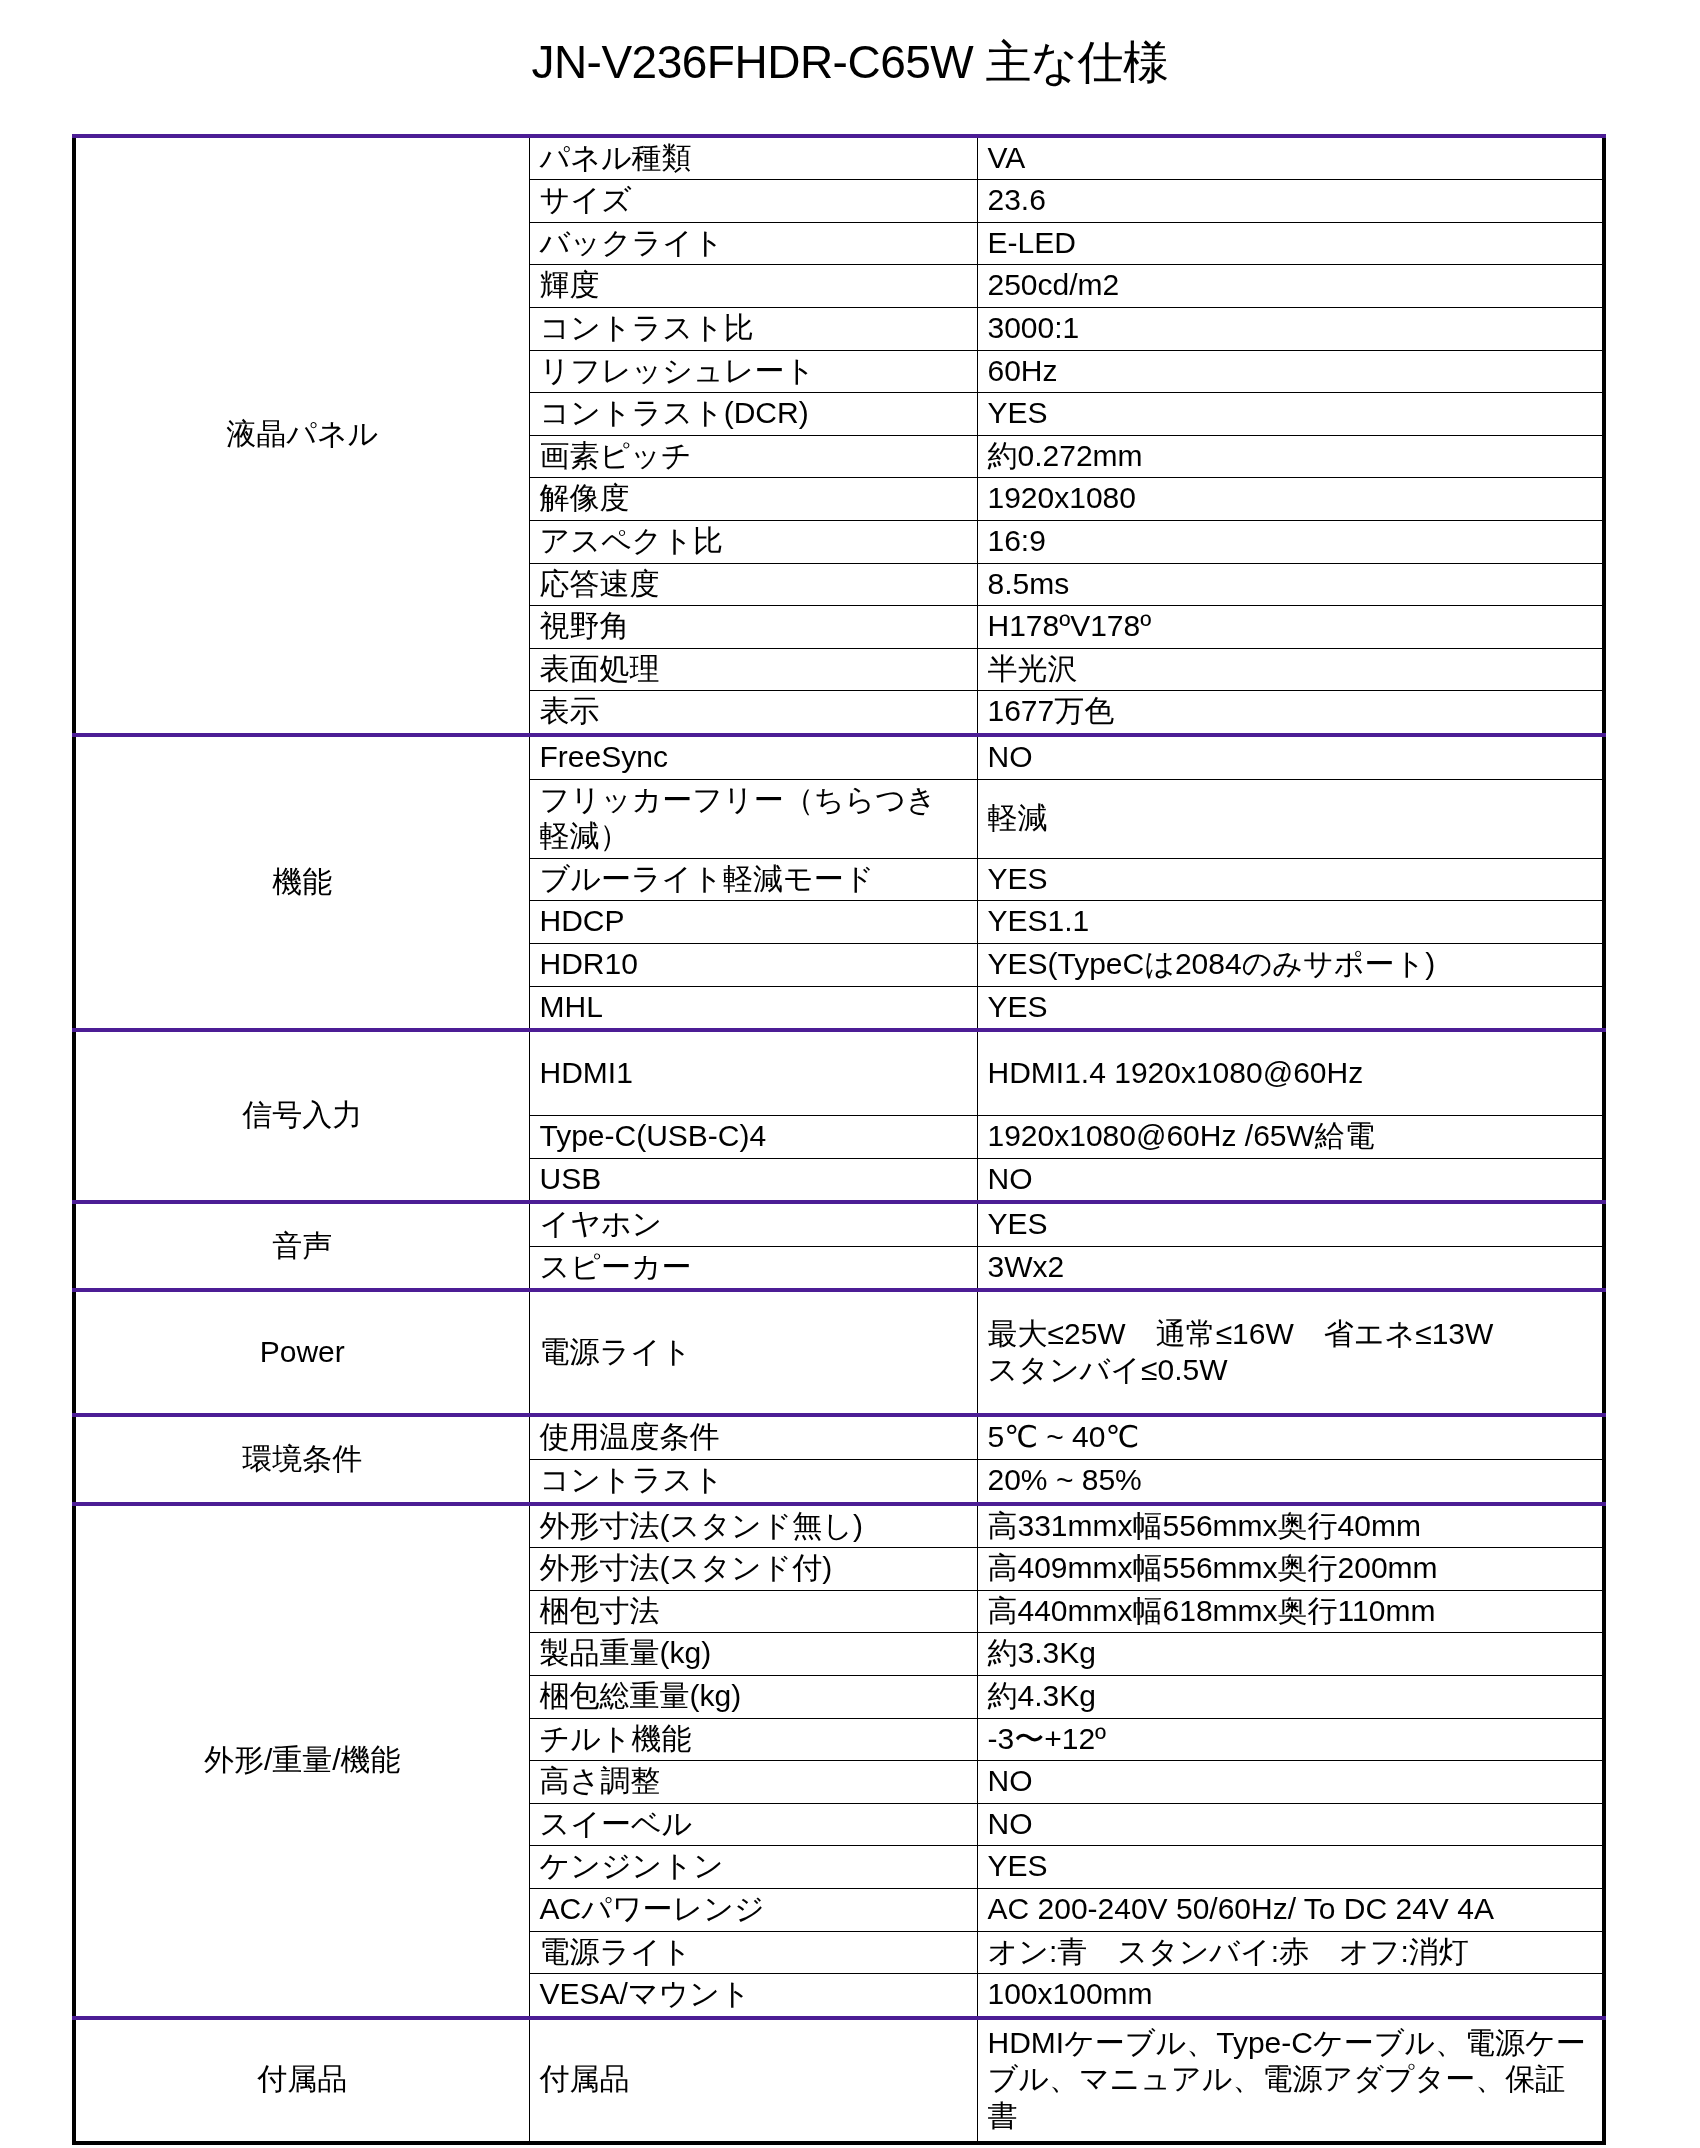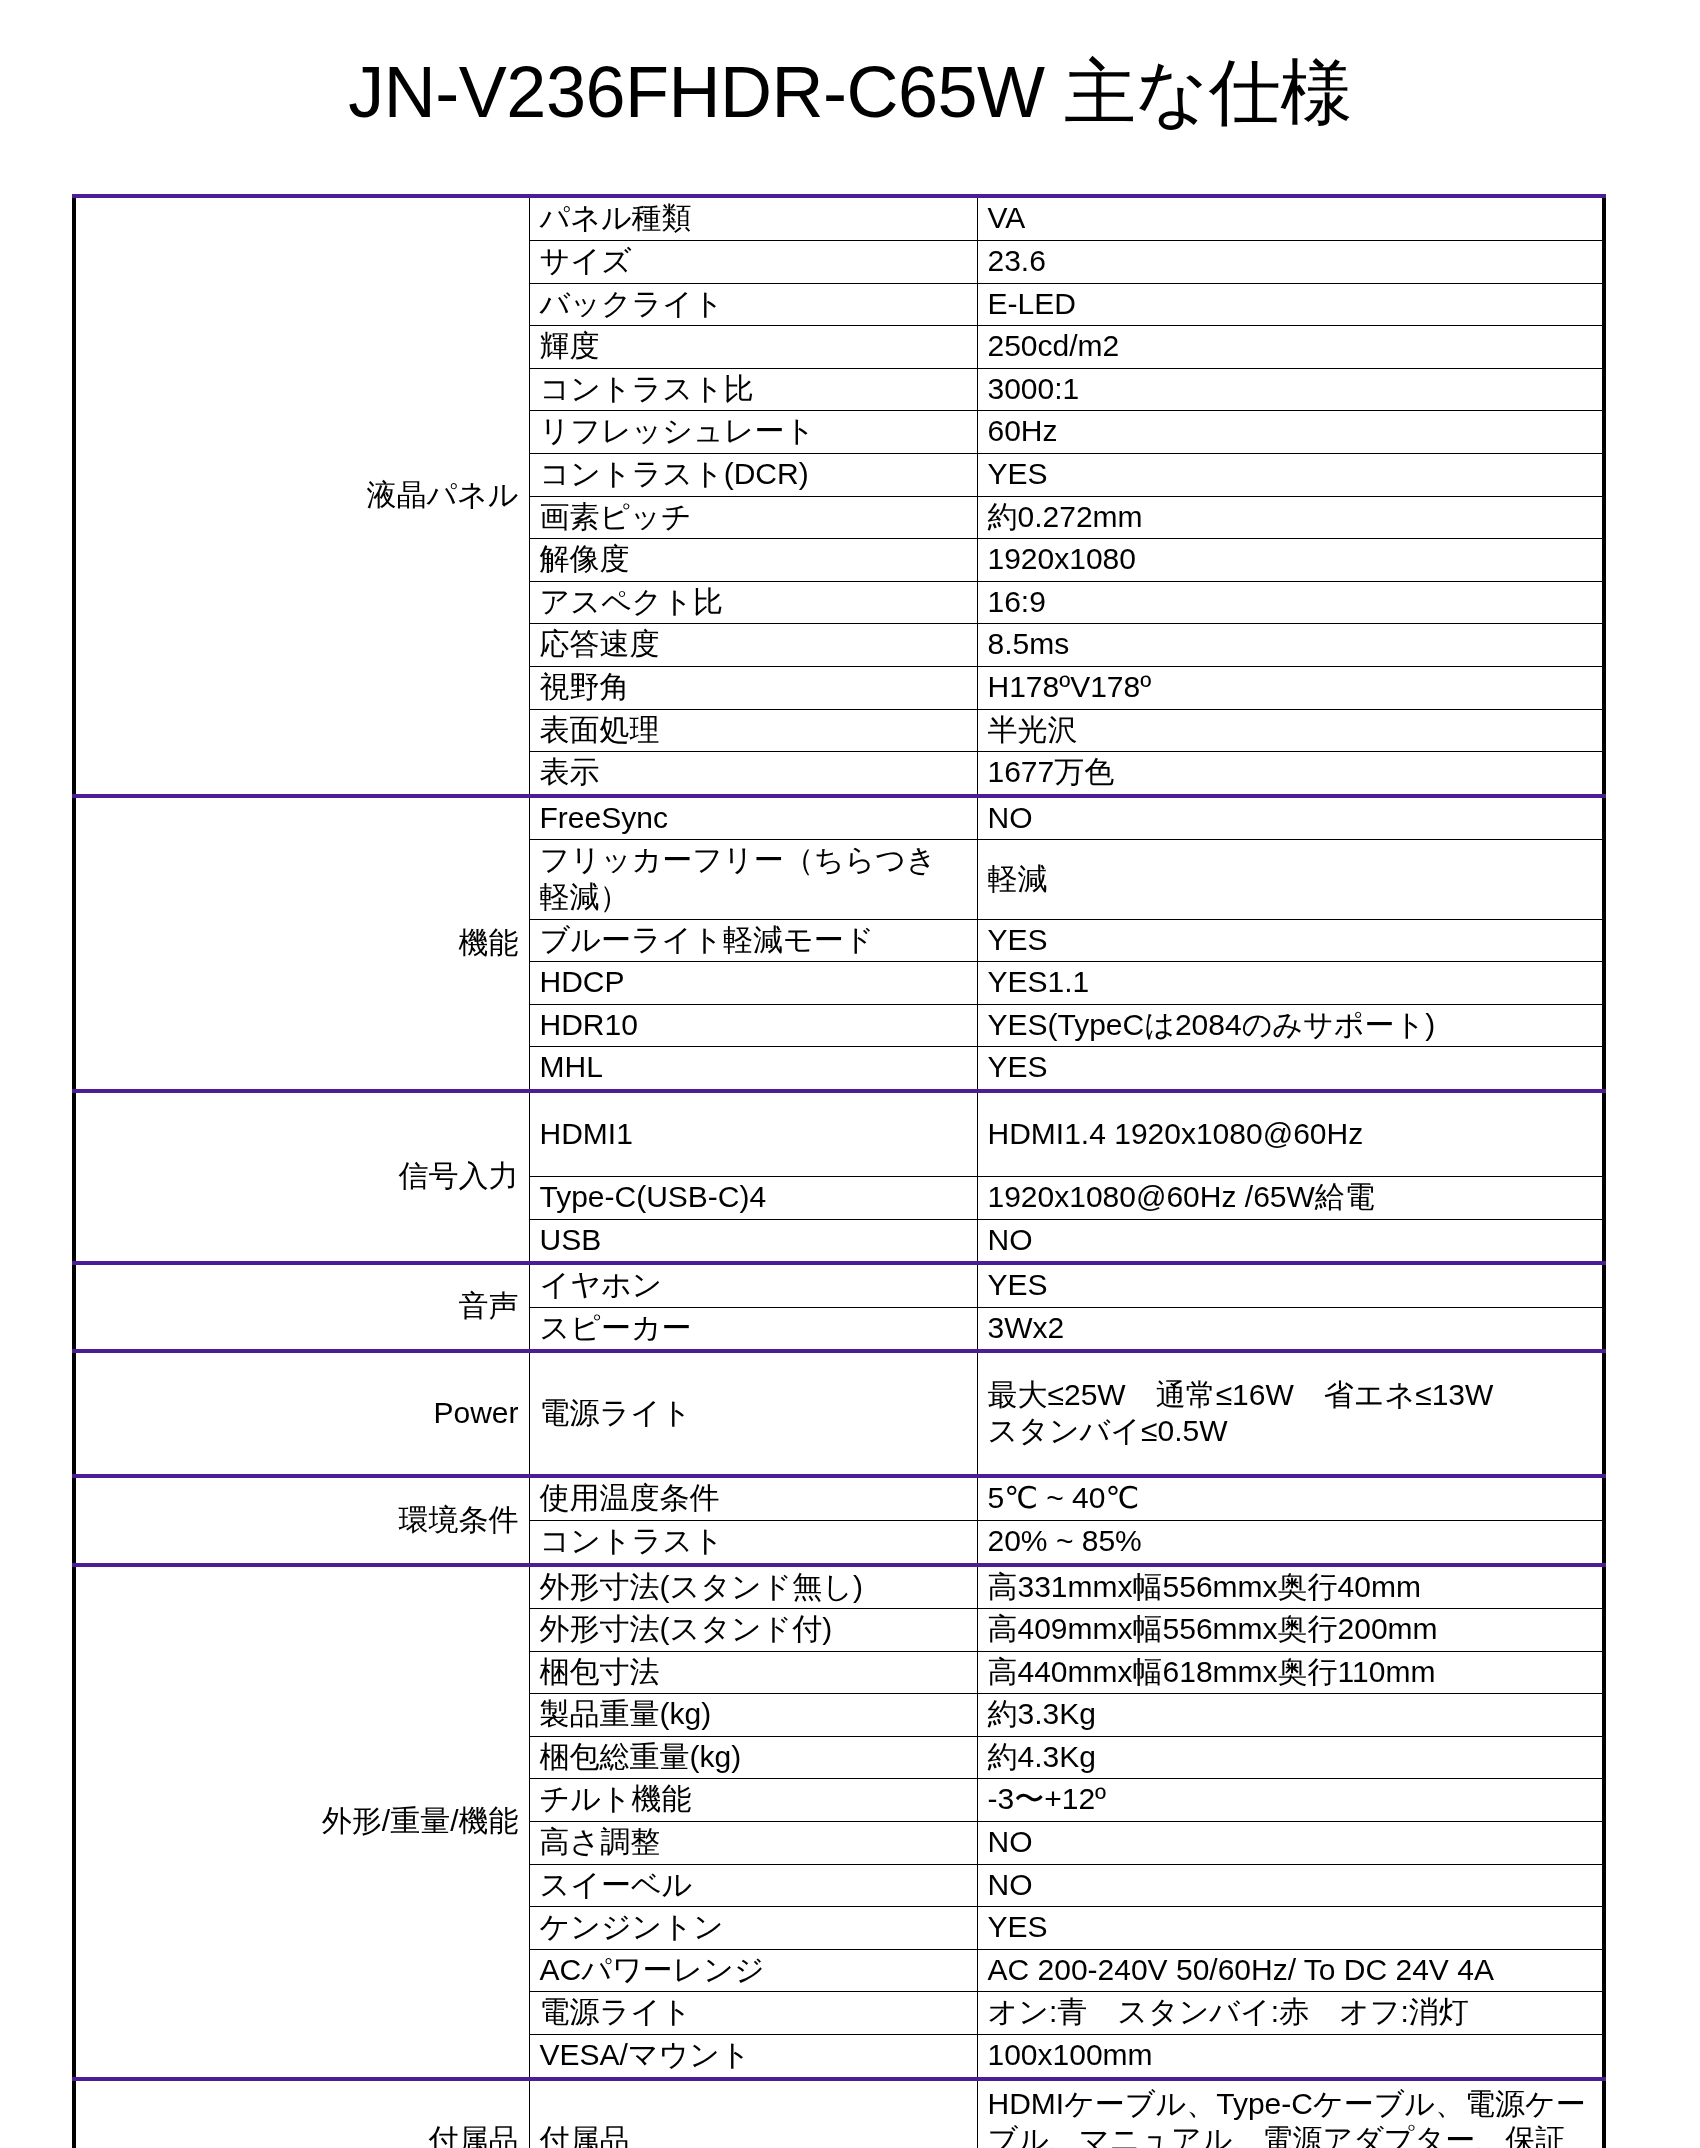--- a/index.html
+++ b/index.html
@@ -17,21 +17,21 @@
 
   .page {
     position: relative;
     width: 1700px;
     height: 2148px;
     box-sizing: border-box;
   }
 
   .page-title {
     text-align: center;
-    font-size: 72px;
+    font-size: 46px;
     font-weight: 400;
     letter-spacing: -0.5px;
     line-height: 1;
     padding-top: 8px;
     padding-bottom: 18px;
     white-space: nowrap;
   }
 
   .spec-table-wrap {
     padding: 0 98px 0 72px;
@@ -51,21 +51,21 @@
   table.spec-table td {
     border: 1px solid #000000;
     padding: 2px 10px 3px 10px;
     font-size: 30px;
     line-height: 1.22;
     vertical-align: middle;
     word-break: break-word;
   }
 
   td.group-cell {
-    text-align: right;
+    text-align: center;
     font-size: 30px;
     vertical-align: middle;
   }
 
   
   tr.group-start > td {
     border-top: 4px solid #4c1d95;
   }
 
   td.item-cell,

